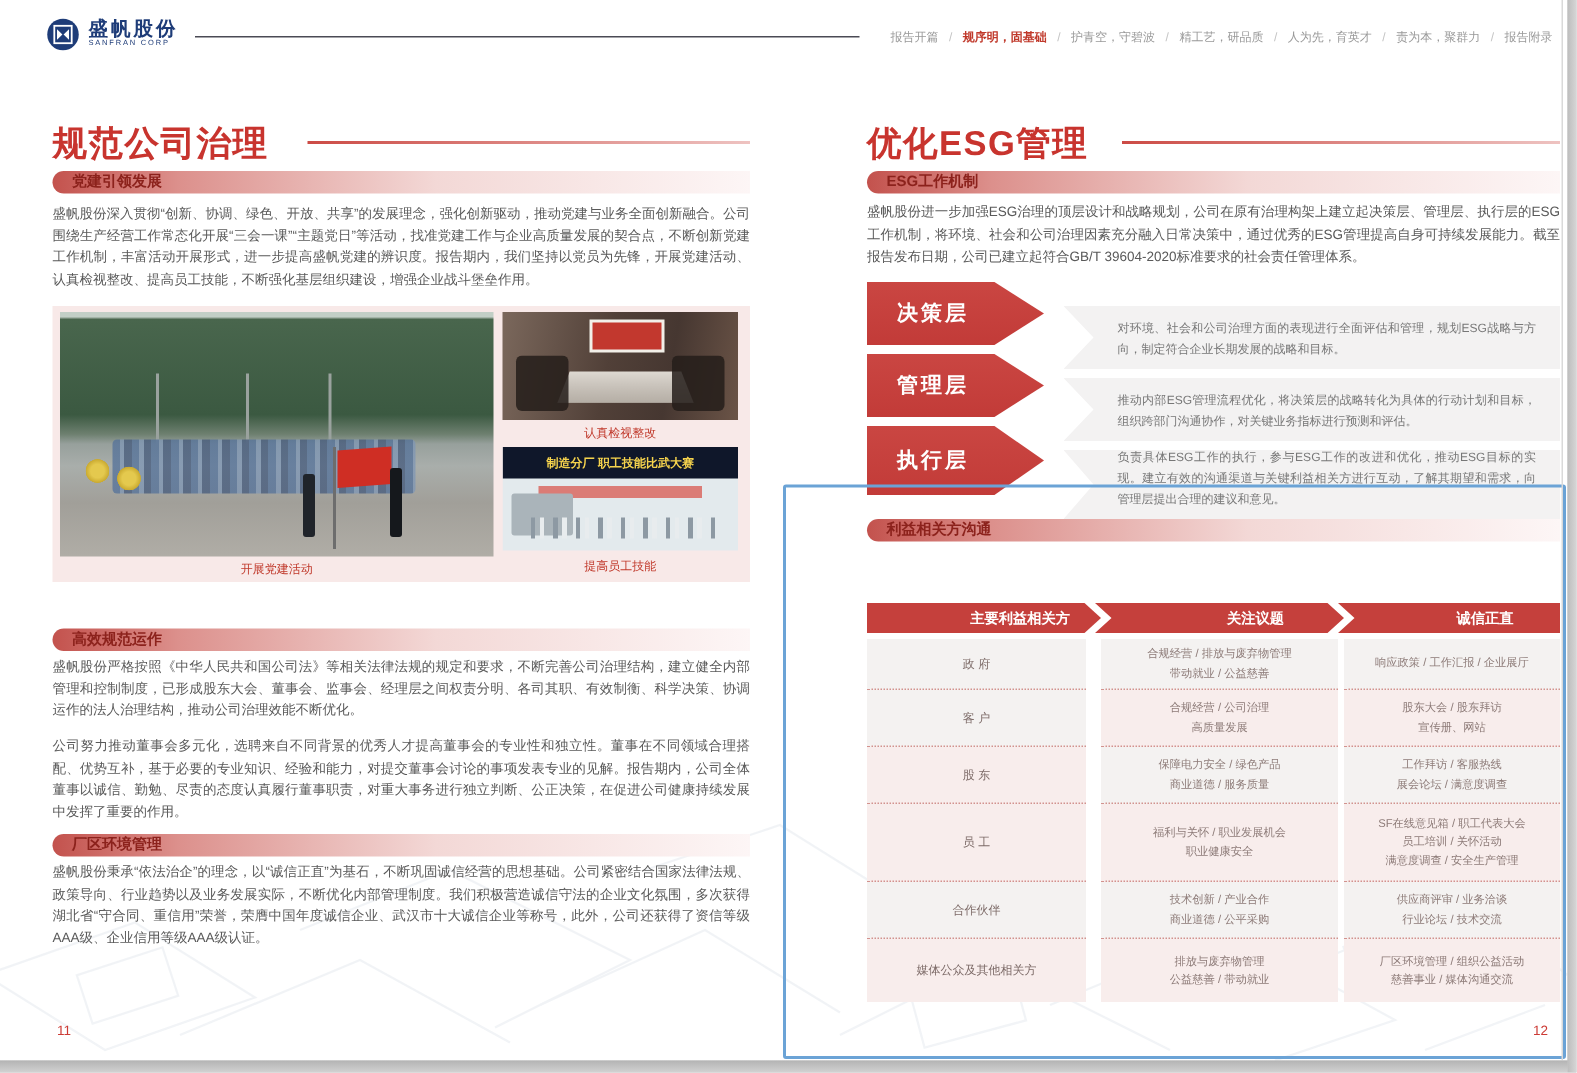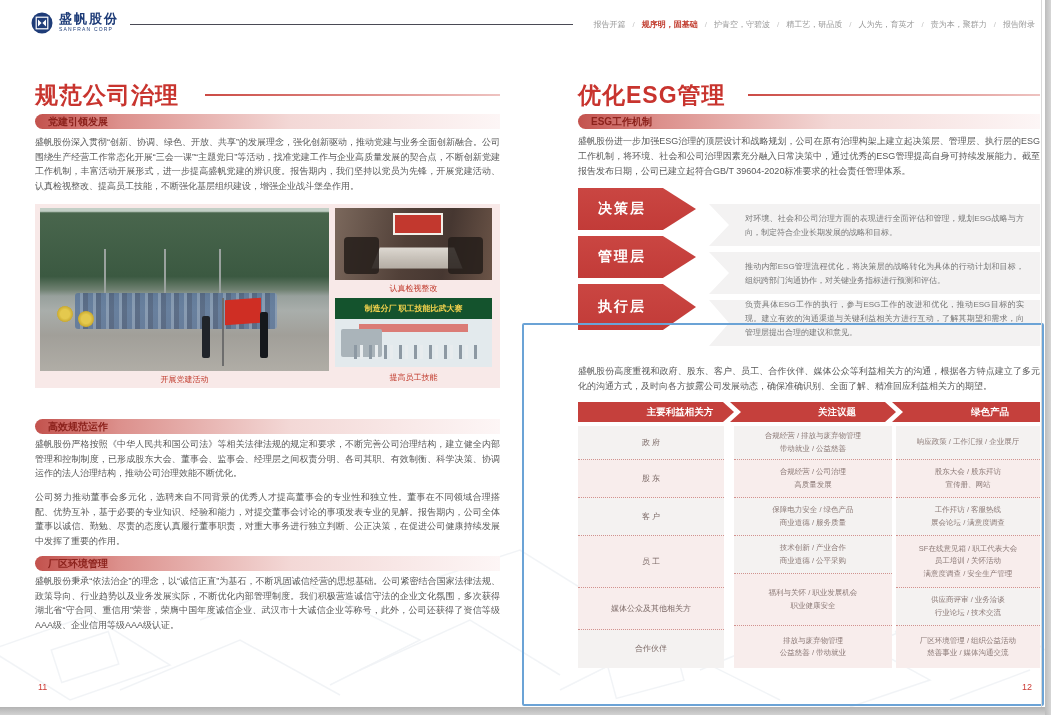--- a/index.html
+++ b/index.html
@@ -63,21 +63,21 @@
   .photo-b { left:300px; top:4px; width:157px; height:72px;
     background:linear-gradient(100deg,#7b685c 0%,#514038 45%,#463731 70%,#6b5447 100%); }
   .pb-screen { position:absolute; left:37%; top:7%; width:32%; height:30%; background:#f2efe8; padding:2px; }
   .pb-screen-in { width:100%; height:100%; background:#c2382e; }
   .pb-table { position:absolute; left:26%; top:52%; width:52%; height:34%;
     background:linear-gradient(180deg,#ded9d2,#b5aea5); transform:perspective(60px) rotateX(30deg); }
   .pb-pl, .pb-pr { position:absolute; top:40%; width:22%; height:52%; border-radius:4px; background:#241d1a; opacity:.85; }
   .pb-pl { left:6%; } .pb-pr { right:6%; }
 
   .photo-c { left:300px; top:94px; width:157px; height:69px; background:#e3eaed; }
-  .pc-banner { position:absolute; left:0; top:0; width:100%; height:30%; background:#14532d;
+  .pc-banner { position:absolute; left:0; top:0; width:100%; height:30%; background:#0f172a;
     display:flex; align-items:center; justify-content:center; }
   .pc-banner span { font-size:8px; font-weight:bold; color:#f5d34d; white-space:nowrap; }
   .pc-strip { position:absolute; left:15%; top:38%; width:70%; height:11%; background:#d86058; opacity:.8; }
   .pc-line { position:absolute; left:8%; top:68%; width:84%; height:20%;
     background:repeating-linear-gradient(90deg,transparent 0 6px,#8d99a3 6px 9px,transparent 9px 12px,#e8ecee 12px 15px); }
   .pc-mach { position:absolute; left:4%; top:45%; width:26%; height:40%; background:#aab4ba; border-radius:2px; }
 
   
   .layer { position:absolute; left:0; right:0; }
   .layer-arrow { position:absolute; left:0; top:0; width:118px; height:100%;
@@ -235,67 +235,67 @@
         <span>推动内部ESG管理流程优化，将决策层的战略转化为具体的行动计划和目标，组织跨部门沟通协作，对关键业务指标进行预测和评估。</span>
       </div>
     </div>
     <div class="layer" style="top:284px; height:46px">
       <div class="layer-arrow">执行层</div>
       <div class="layer-desc">
         <span>负责具体ESG工作的执行，参与ESG工作的改进和优化，推动ESG目标的实现。建立有效的沟通渠道与关键利益相关方进行互动，了解其期望和需求，向管理层提出合理的建议和意见。</span>
       </div>
     </div>
 
-    <div class="para para-r" style="top:364px">盛帆股份高度重视和政府、股东、客户、员工、合作伙伴、媒体公众等利益相关方的沟通，根据各方特点建立了多元化的沟通方式，及时向各方披露公司发展动态，确保准确识别、全面了解、精准回应利益相关方的期望。</div>
+    <div class="secbar" style="top:346px">利益相关方沟通</div>
 
     <div class="tband first" style="left:0; top:402px; width:156px">主要利益相关方</div>
     <div class="tband mid" style="left:152px; top:402px; width:166px">关注议题</div>
-    <div class="tband last" style="left:314px; top:402px; width:148px">绿色产品</div>
+    <div class="tband last" style="left:314px; top:402px; width:148px">诚信正直</div>
 
     <div class="tcol" style="left:0; width:146px">
       <div class="trow r0 shade-a">
           <span class="stak">政 府</span>
         </div>
+      <div class="trow r2 shade-a">
+          <span class="stak">客 户</span>
+        </div>
       <div class="trow r1 shade-b">
           <span class="stak">股 东</span>
         </div>
-      <div class="trow r2 shade-a">
-          <span class="stak">客 户</span>
-        </div>
       <div class="trow r3 shade-b">
           <span class="stak">员 工</span>
         </div>
+      <div class="trow r4 shade-a">
+          <span class="stak">合作伙伴</span>
+        </div>
       <div class="trow r5 shade-b">
           <span class="stak">媒体公众及其他相关方</span>
-        </div>
-      <div class="trow r4 shade-a">
-          <span class="stak">合作伙伴</span>
         </div>
     </div>
 
     <div class="tcol" style="left:156px; width:158px">
       <div class="trow r0 shade-a">
         <span>合规经营 / 排放与废弃物管理</span>
         <span>带动就业 / 公益慈善</span>
       </div>
       <div class="trow r1 shade-b">
         <span>合规经营 / 公司治理</span>
         <span>高质量发展</span>
       </div>
       <div class="trow r2 shade-a">
         <span>保障电力安全 / 绿色产品</span>
         <span>商业道德 / 服务质量</span>
       </div>
+      <div class="trow r3 shade-b">
+        <span>福利与关怀 / 职业发展机会</span>
+        <span>职业健康安全</span>
+      </div>
       <div class="trow r4 shade-a">
         <span>技术创新 / 产业合作</span>
         <span>商业道德 / 公平采购</span>
-      </div>
-      <div class="trow r3 shade-b">
-        <span>福利与关怀 / 职业发展机会</span>
-        <span>职业健康安全</span>
       </div>
       <div class="trow r5 shade-b">
         <span>排放与废弃物管理</span>
         <span>公益慈善 / 带动就业</span>
       </div>
     </div>
 
     <div class="tcol" style="left:318px; width:144px">
       <div class="trow r0 shade-a">
         <span>响应政策 / 工作汇报 / 企业展厅</span>

